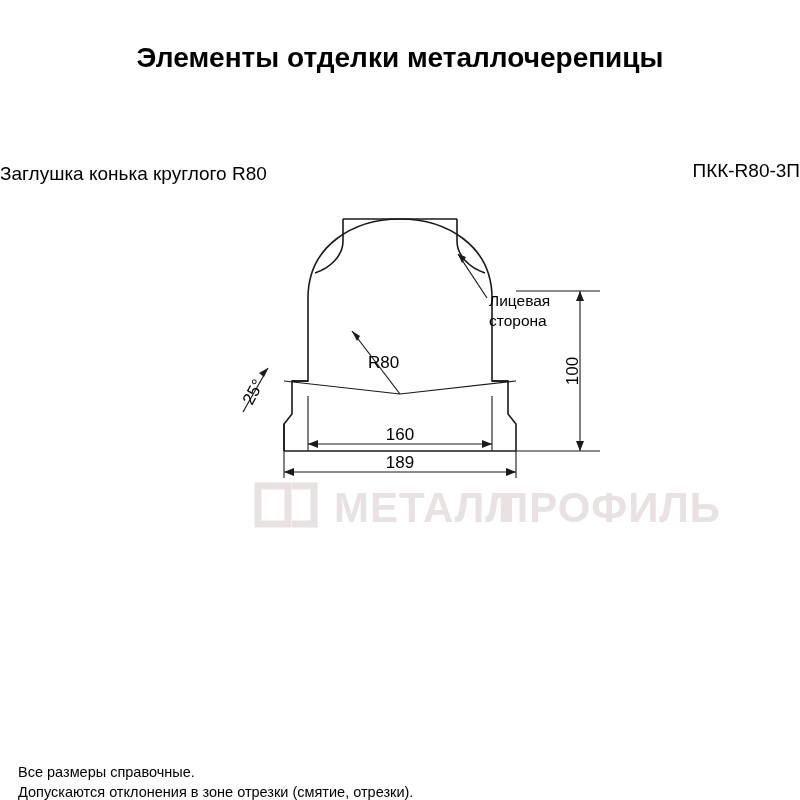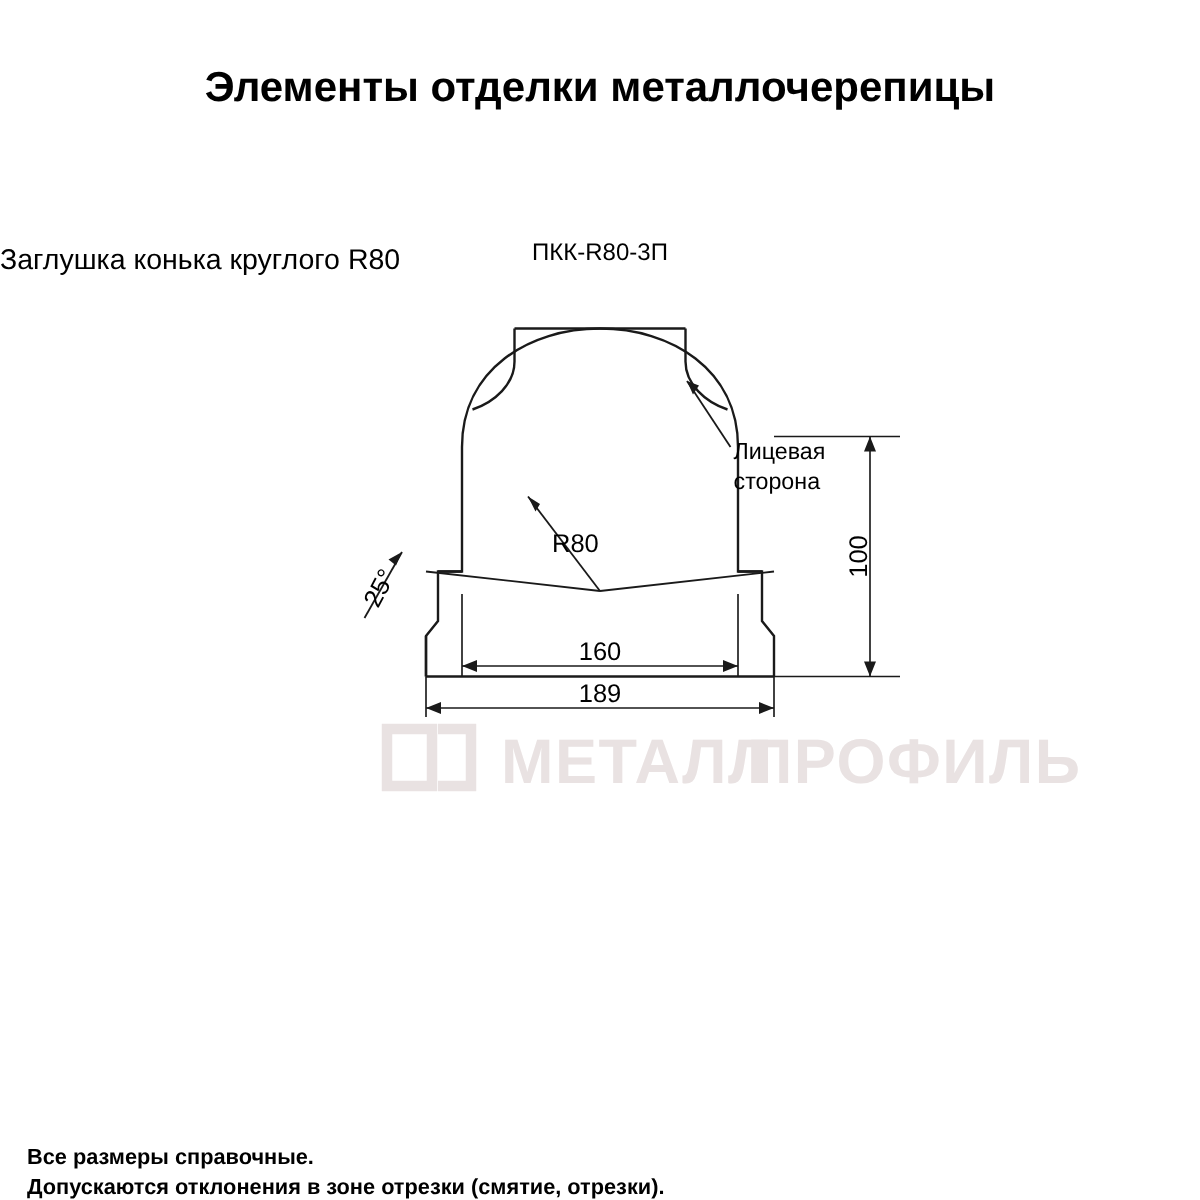--- a/index.html
+++ b/index.html
@@ -40,40 +40,40 @@
     text-align: left;
     font-size: 19px;
     color: #000000;
     margin-top: 44px;
   }
   .title-code {
     position: absolute;
     left: 0;
     top: 144px;
     width: 800px;
-    text-align: center;
-    font-size: 16px;
+    text-align: right;
+    font-size: 19px;
     color: #000000;
   }
   .drawing {
     position: absolute;
     left: 0;
     top: 200px;
     width: 800px;
     height: 380px;
   }
   .footnotes {
     position: absolute;
     left: 18px;
     bottom: 14px;
     font-size: 14.5px;
     line-height: 20px;
     color: #000000;
   }
-  .footnotes div { white-space: nowrap; font-weight: bold; }
+  .footnotes div { white-space: nowrap; }
   svg { display: block; }
   .wm-text {
     font-family: "Liberation Sans", sans-serif;
     font-weight: bold;
     fill: #e9e2e2;
   }
   .wm-stroke {
     stroke: #e9e2e2;
     fill: none;
   }

